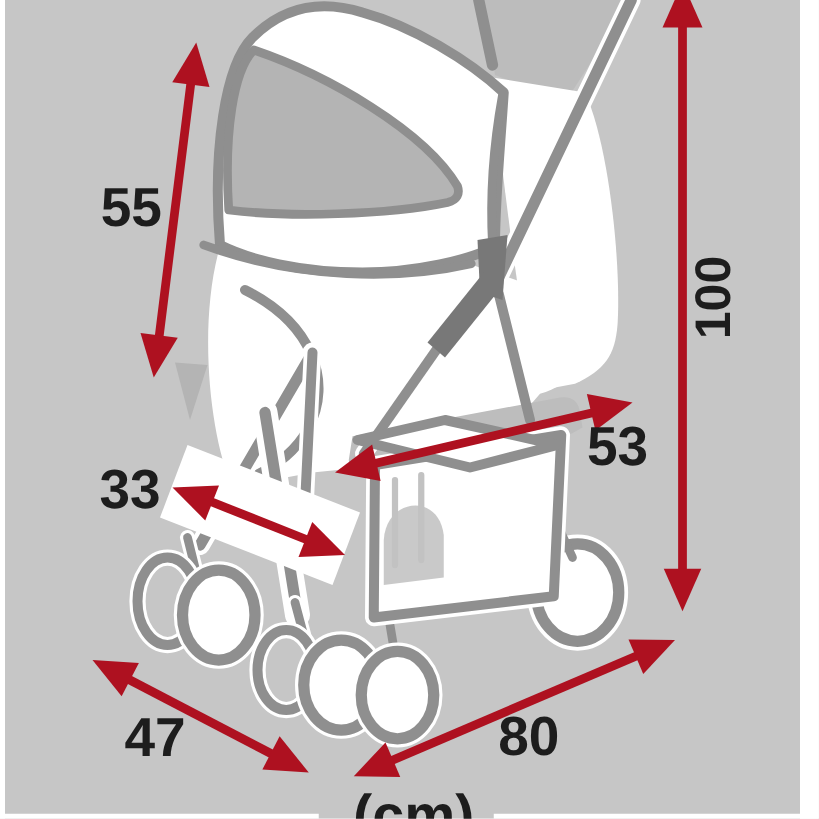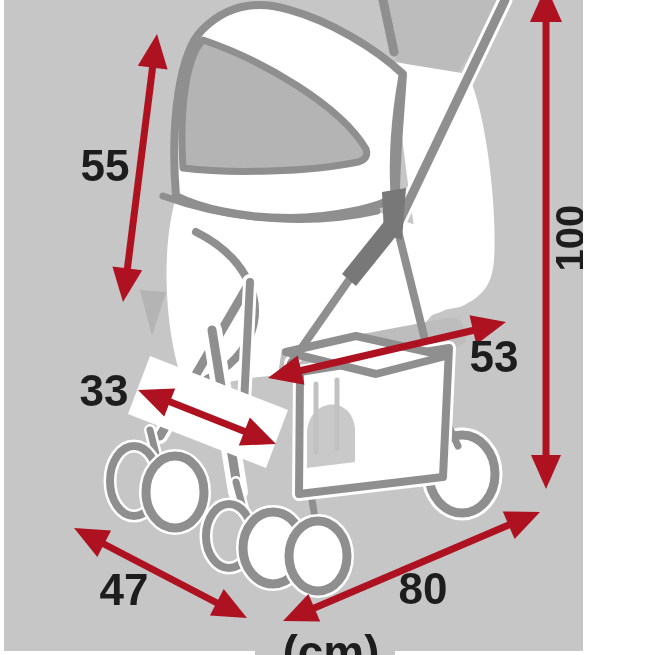--- a/index.html
+++ b/index.html
@@ -1,16 +1,16 @@
 <!DOCTYPE html>
 <html><head>
 <meta charset="utf-8">
 <style>
   html,body{margin:0;padding:0;background:#ffffff;}
-  #stage{position:relative;width:583px;height:655px;overflow:hidden;
+  #stage{position:relative;width:640px;height:655px;overflow:hidden;
          font-family:"Liberation Sans", sans-serif;}
   svg{display:block}
   .dim-label{font-family:"Liberation Sans", sans-serif;font-weight:bold;}
 </style>
 </head>
 <body>
 
 <div id="stage">
 <svg width="655" height="655" viewBox="0 0 655 655">
 

